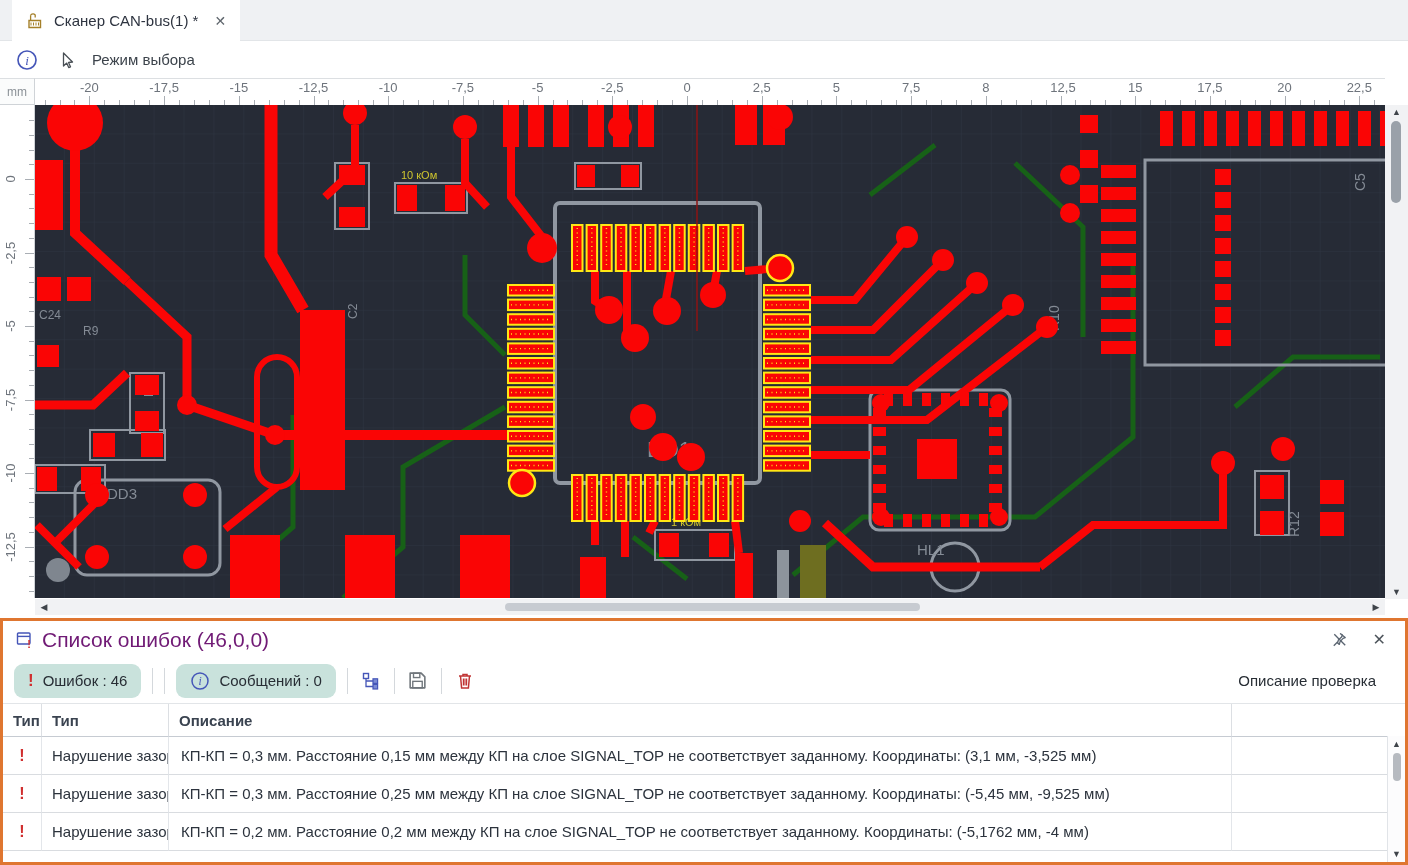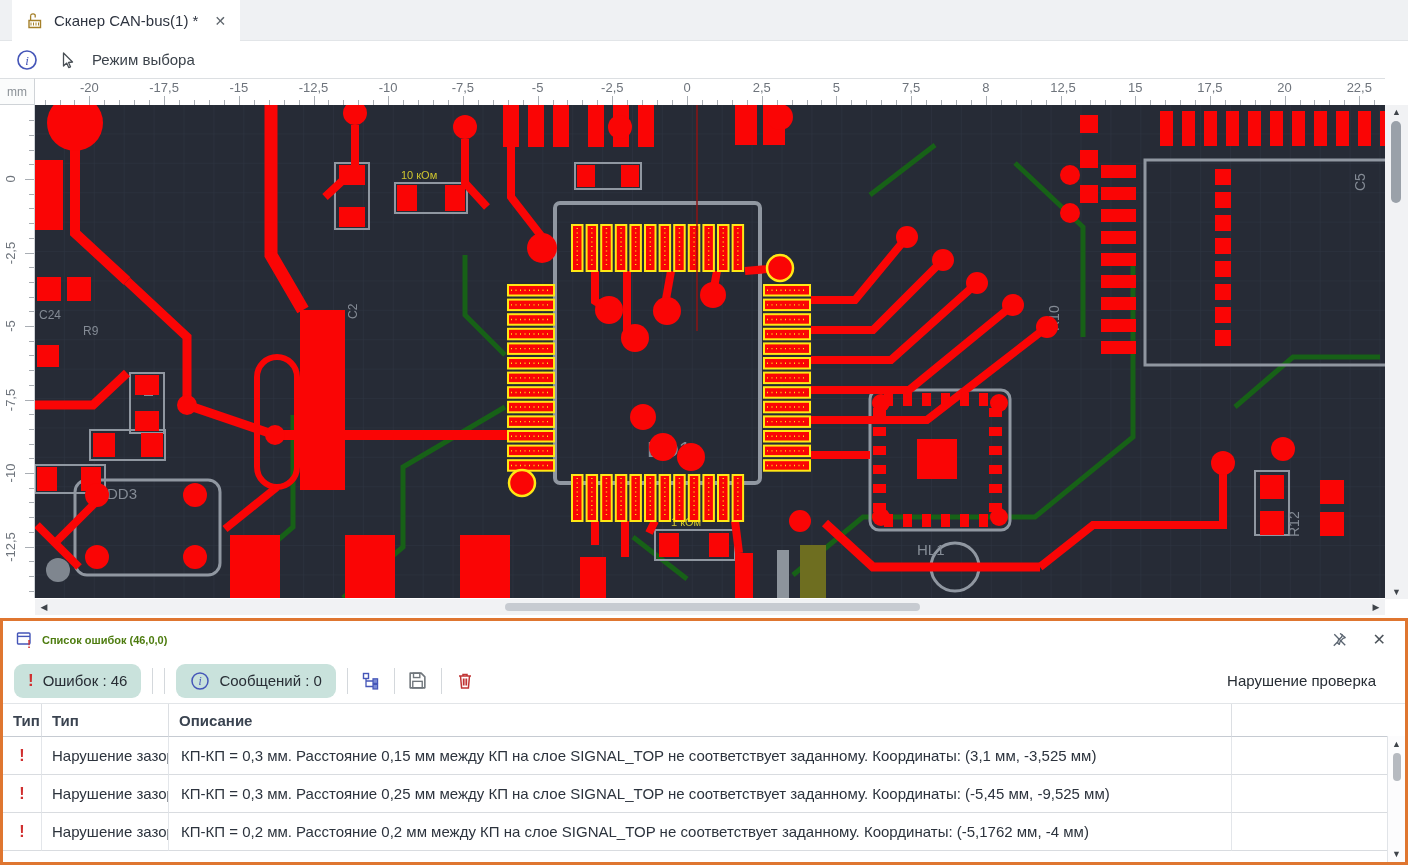--- a/index.html
+++ b/index.html
@@ -30,21 +30,21 @@
   
   .h-scroll{position:absolute;left:35px;top:599px;width:1350px;height:16px;background:#f1f2f4;}
   .h-scroll .arr{position:absolute;top:0;width:14px;height:16px;display:flex;align-items:center;justify-content:center;font-size:9px;color:#3f444a;cursor:pointer;}
   .h-scroll .thumb{position:absolute;left:470px;top:4px;width:415px;height:8px;border-radius:4px;background:#c7cbd1;cursor:pointer;}
   .v-scroll{position:absolute;left:1385px;top:105px;width:23px;height:494px;background:#f1f2f4;}
   .v-scroll .arr{position:absolute;left:0;width:23px;height:14px;display:flex;align-items:center;justify-content:center;font-size:9px;color:#3f444a;cursor:pointer;}
   .v-scroll .thumb{position:absolute;left:6px;top:16px;width:10px;height:82px;border-radius:5px;background:#9aa1a9;cursor:pointer;}
   
   .panel{position:absolute;left:0;top:618px;width:1408px;height:247px;background:#fff;border:3px solid #df7630;box-sizing:border-box;}
   .panel-header{height:37px;display:flex;align-items:center;gap:9px;padding:0 13px;}
-  .panel-title{font-size:11px;font-weight:700;color:#4d7c0f;}
+  .panel-title{font-size:21px;font-weight:400;color:#701a75;}
   .panel-header .right{margin-left:auto;display:flex;align-items:center;gap:24px;padding-right:6px;}
   .panel-close{font-size:16px;color:#4d545b;cursor:pointer;}
   .panel-toolbar{height:45px;display:flex;align-items:center;gap:11px;padding:0 11px;}
   .pill{display:flex;align-items:center;gap:9px;background:#c9e2dc;border-radius:9px;height:34px;padding:0 14px;font-size:15px;color:#272d34;cursor:pointer;white-space:nowrap;}
   .vdiv{width:1px;height:26px;background:#d4d8dc;}
   .icon-btn{width:24px;height:24px;display:flex;align-items:center;justify-content:center;cursor:pointer;}
   .src-toggle{margin-left:auto;display:flex;align-items:center;gap:4px;padding-right:8px;}
   .plain-toggle{font-size:15px;color:#272d34;padding:0 10px;cursor:pointer;white-space:nowrap;}
   .excl{color:#d02f2f;font-weight:900;font-size:17px;line-height:1;}
   
@@ -639,21 +639,21 @@
       <div class="icon-btn">
         <svg width="20" height="20" viewBox="0 0 20 20">
           <path d="M4 5 H16" stroke="#c03434" stroke-width="1.5"></path>
           <path d="M8 5 V3.4 H12 V5" fill="none" stroke="#c03434" stroke-width="1.5"></path>
           <path d="M5.5 5 L6.6 17 H13.4 L14.5 5" fill="none" stroke="#c03434" stroke-width="1.5"></path>
           <path d="M8.4 7.5 V14.5 M10 7.5 V14.5 M11.6 7.5 V14.5" stroke="#c03434" stroke-width="1.2"></path>
         </svg>
       </div>
       <div class="src-toggle">
         <div class="plain-toggle">
-          <span>Нарушение проверка</span>
+          <span>Описание проверка</span>
         </div>
       </div>
     </div>
 
     <div class="table">
       <div class="thead">
         <div class="th">Тип</div>
         <div class="th">Тип</div>
         <div class="th">Описание</div>
         <div class="th"></div>

